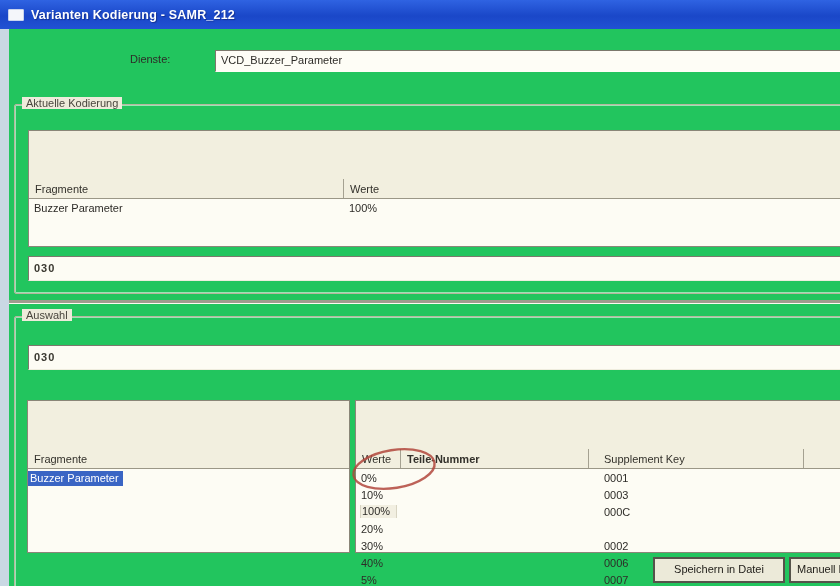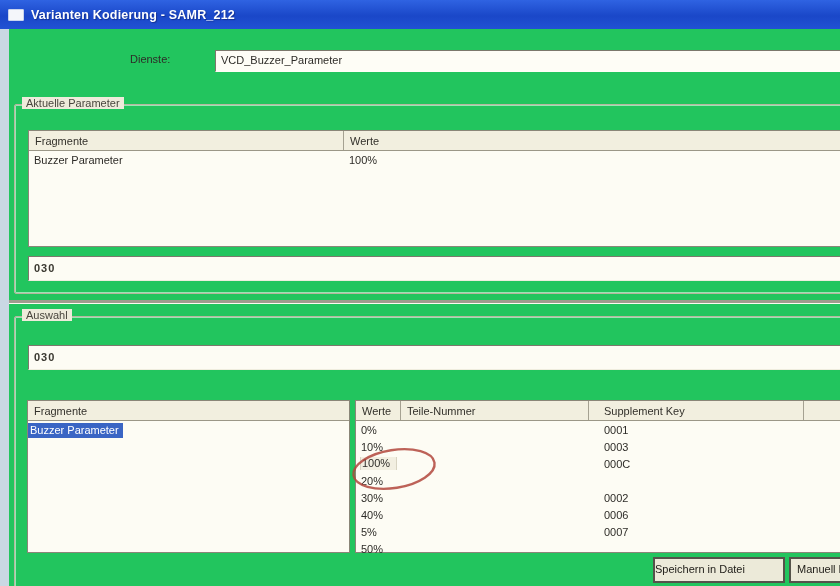--- a/index.html
+++ b/index.html
@@ -54,59 +54,59 @@
     border:1px solid; border-color:#7c786c #efedde #efedde #7c786c;
     padding:5px 0 0 5px; font-weight:bold; letter-spacing:1px; color:#3a3830;
   }
   
   .datatable {
     position:absolute; background:#fdfcf4; border:1px solid #8a8678;
   }
   .thead { display:flex; border-bottom:1px solid #9b9787; background:#f2efdf; }
   .th {
     padding:4px 6px 3px 6px; border-right:1px solid #a5a191;
-    white-space:nowrap; overflow:hidden; color:#33312b;
+    white-space:nowrap; overflow:hidden; color:#33312b;margin-top:48px;
   }
   .th:last-child { border-right:none; }
   .trow { display:flex; height:17px; align-items:center; }
   .td { white-space:nowrap; overflow:hidden; padding-left:5px; }
   
   .t-aktuelle { left:28px; top:130px; width:815px; height:117px; }
   .t-aktuelle .col1 { width:315px; }
   .t-aktuelle .col2 { flex:1; }
   .t-aktuelle .trow { height:18px; }
   
   .t-fragmente { left:27px; top:400px; width:323px; height:153px; }
   .t-fragmente .th { border-right:none; }
   .sel-item {
     display:inline-block; background:#3a65c4; color:#ffffff;
     padding:1px 4px 2px 2px; margin-top:1px;
   }
   
   .t-werte { left:355px; top:400px; width:490px; height:153px; }
   .c-wert  { width:45px; }
-  .c-teile { width:188px; }
+  .c-teile { width:188px;font-weight:bold; }
   .c-supp  { width:215px; padding-left:15px; }
   .c-rest  { flex:1; }
   .hl-cell span {
     display:inline-block; background:#f2efe1;
     box-shadow:0 0 0 1px #d8d4c2; padding:0 6px 1px 1px;
   }
   
   .divider {
     position:absolute; left:9px; top:300px; width:831px; height:4px;
     background:#a09c8e; border-bottom:1px solid #fcfbf1;
   }
   
   .annotation { position:absolute; left:348px; top:443px; pointer-events:none; }
   
   .btn {
     position:absolute; top:557px; height:26px;
     background:#ecead9; border:2px solid #55534a;
-    text-align:left; padding-top:4px; color:#23211c;
+    text-align:center; padding-top:4px; color:#23211c;
     white-space:nowrap; overflow:hidden; cursor:default;
   }
   .btn-save   { left:653px; width:132px; }
   .btn-manual { left:789px; width:120px; text-align:left; padding-left:6px; }
 </style>
 </head>
 <body>
 
 <div class="window">
 
@@ -114,21 +114,21 @@
     <div class="titlebar-icon"></div>
     <div class="titlebar-text">Varianten Kodierung - SAMR_212</div>
   </div>
 
   <div class="left-strip"></div>
 
   <div class="dienste-label">Dienste:</div>
   <div class="dienste-input">VCD_Buzzer_Parameter</div>
 
   <div class="groupbox group-aktuelle">
-    <div class="groupbox-label">Aktuelle Parameter</div>
+    <div class="groupbox-label">Aktuelle Kodierung</div>
   </div>
 
   <div class="datatable t-aktuelle">
     <div class="thead">
       <div class="th col1">Fragmente</div>
       <div class="th col2">Werte</div>
     </div>
     <div class="trow">
       <div class="td col1">Buzzer Parameter</div>
       <div class="td col2">100%</div>

